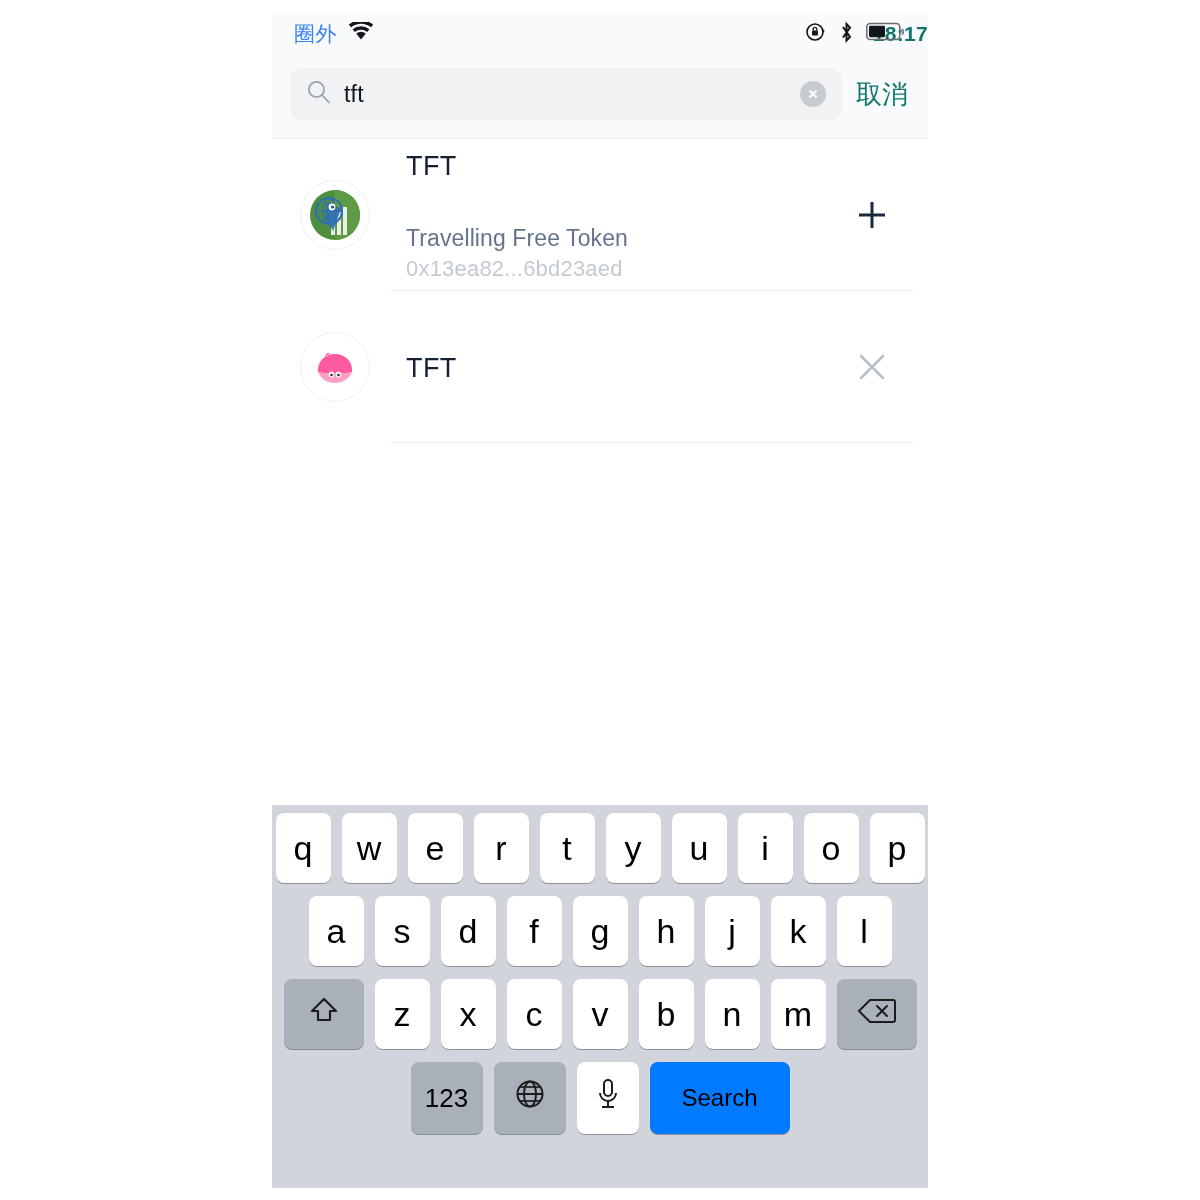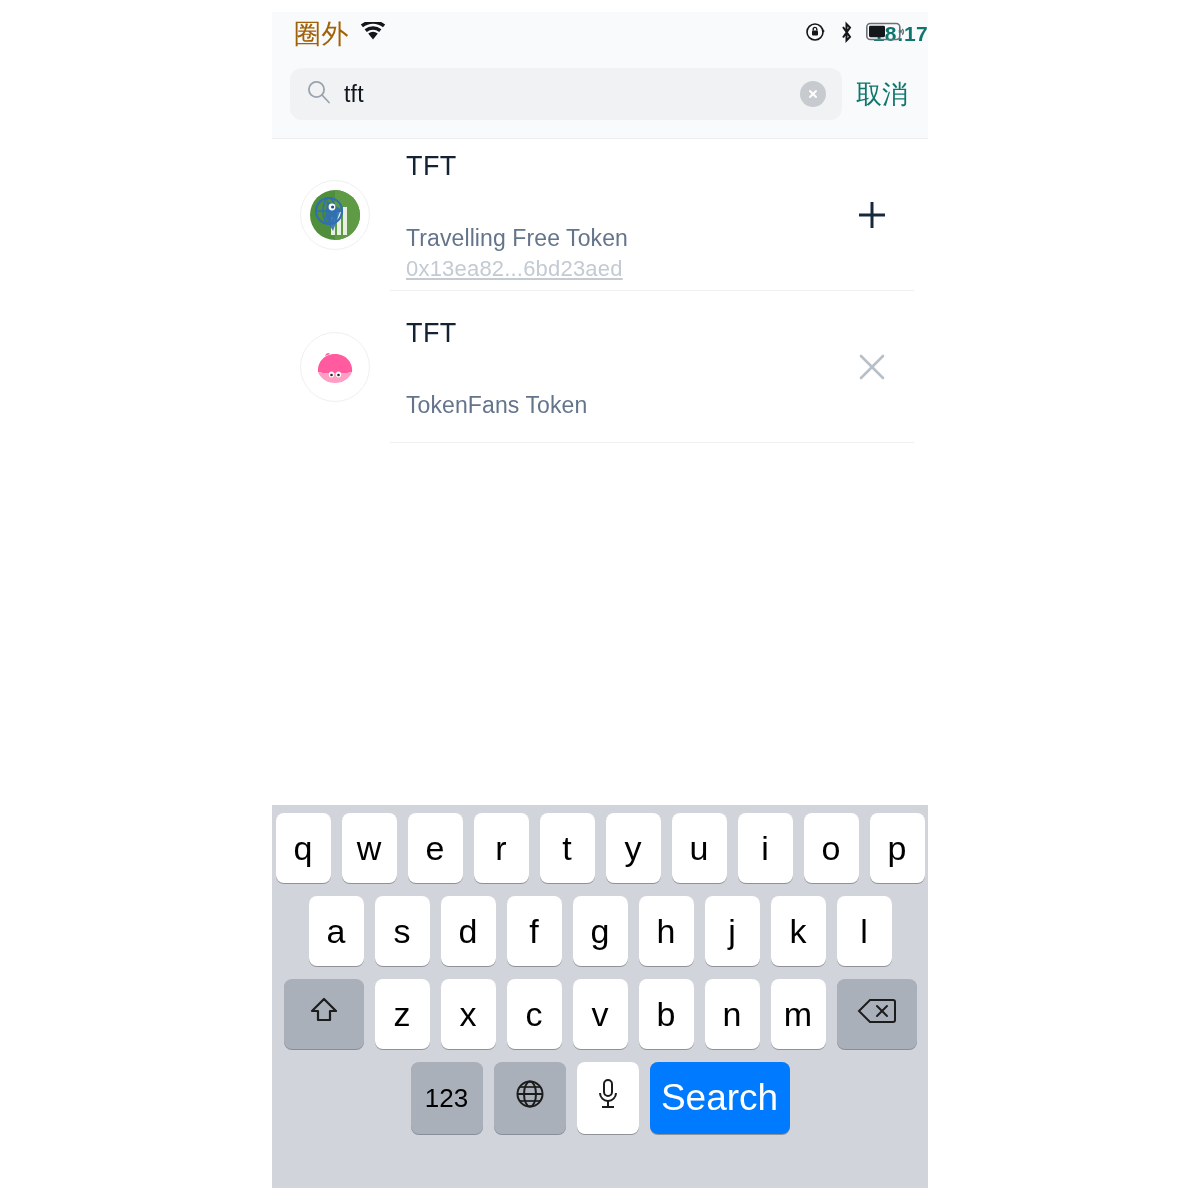--- a/index.html
+++ b/index.html
@@ -26,22 +26,22 @@
     position: relative;
     height: 44px;
     background: #f9fafb;
     display: flex;
     align-items: center;
     padding: 0 22px;
     box-sizing: border-box;
   }
   .sb-left { display: flex; align-items: center; gap: 11px; }
   .sb-carrier {
-    font-size: 27px;
-    color: #a16207;
+    font-size: 21px;
+    color: #3b82f6;
     font-family: "DejaVu Sans", sans-serif;
     letter-spacing: 0.5px;
     text-align: right;
   }
   .sb-time {
     position: absolute;
     left: 0; right: 0;
     text-align: right;
     font-size: 21px;
     font-weight: 600;
@@ -144,21 +144,20 @@
     color: #64748b;
     letter-spacing: 0.1px;
     line-height: 1.05;
     margin-top: 39px;
   }
   .token-address {
     font-size: 22px;
     color: #c3cad2;
     letter-spacing: 0.2px;
     line-height: 1.05;
-    text-decoration: underline;
   }
   .action-btn {
     width: 60px; height: 60px;
     display: flex;
     align-items: center;
     justify-content: center;
     flex: none;
     margin-right: 6px;
   }
   .row-divider {
@@ -209,22 +208,22 @@
   }
   .key.shift { width: 80px; }
   .key.backspace { width: 80px; }
   .key.num { width: 72px; font-size: 26px; }
   .key.globe { width: 72px; }
   .key.mic { width: 62px; }
   .key.space { width: 252px; font-size: 27px; color: #1b1b1b; }
   .key.search {
     width: 140px;
     background: #007aff;
-    color: #ffffff;
-    font-size: 37px;
+    color: #000000;
+    font-size: 24px;
     box-shadow: 0 1px 0 #8e9298;
   }
   .krow.r4 .key { height: 72px; }
 </style>
 </head>
 <body>
 
 <div id="app">
 
   <div class="statusbar">
@@ -323,21 +322,20 @@
           <path d="M18 17 C19 14 22 13 23 15 Z" fill="#ff5b9e"></path>
           <path d="M11 33 C14 41 22 44 28 44 C34 44 42 41 45 33 C38 35 18 35 11 33 Z" fill="#ff9ec4"></path>
           <ellipse cx="24.5" cy="35.5" rx="2.6" ry="3" fill="#ffffff"></ellipse>
           <ellipse cx="31.5" cy="35.5" rx="2.6" ry="3" fill="#ffffff"></ellipse>
           <circle cx="24.5" cy="36" r="1.3" fill="#2a2a2a"></circle>
           <circle cx="31.5" cy="36" r="1.3" fill="#2a2a2a"></circle>
         </svg>
       </div>
       <div class="token-texts">
         <div class="token-symbol">TFT</div>
-        <div class="token-name">TokenFans Token</div>
       </div>
       <div class="action-btn">
         <svg width="34" height="34" viewBox="0 0 34 34">
           <line x1="6" y1="6" x2="28" y2="28" stroke="#b7bfc8" stroke-width="2.6" stroke-linecap="round"></line>
           <line x1="28" y1="6" x2="6" y2="28" stroke="#b7bfc8" stroke-width="2.6" stroke-linecap="round"></line>
         </svg>
       </div>
       <div class="row-divider"></div>
     </div>
 

